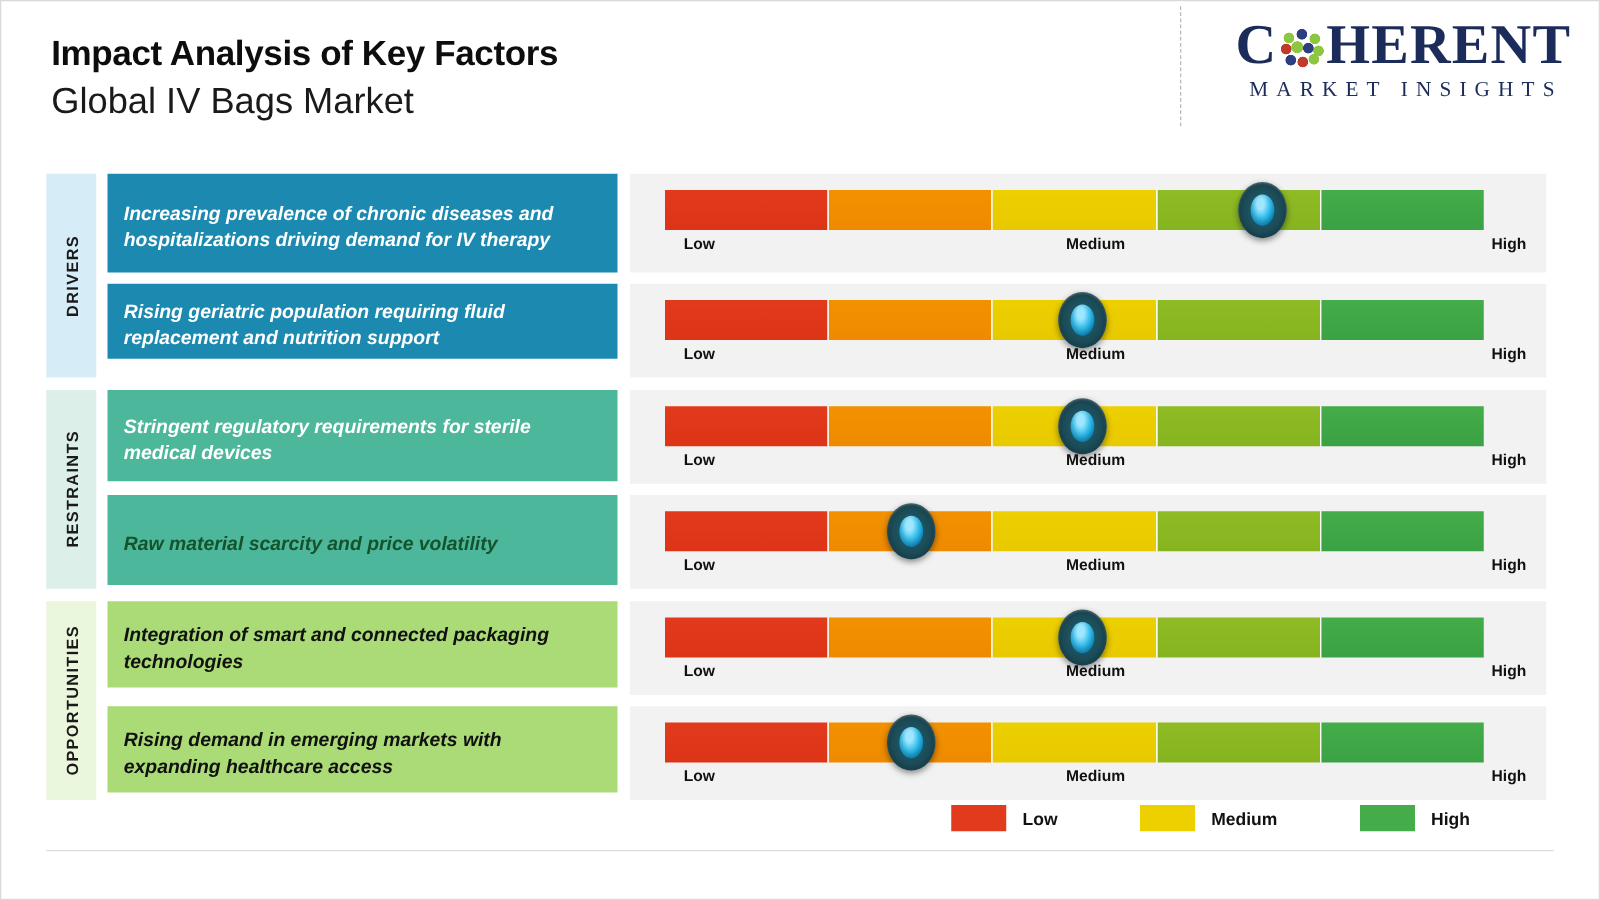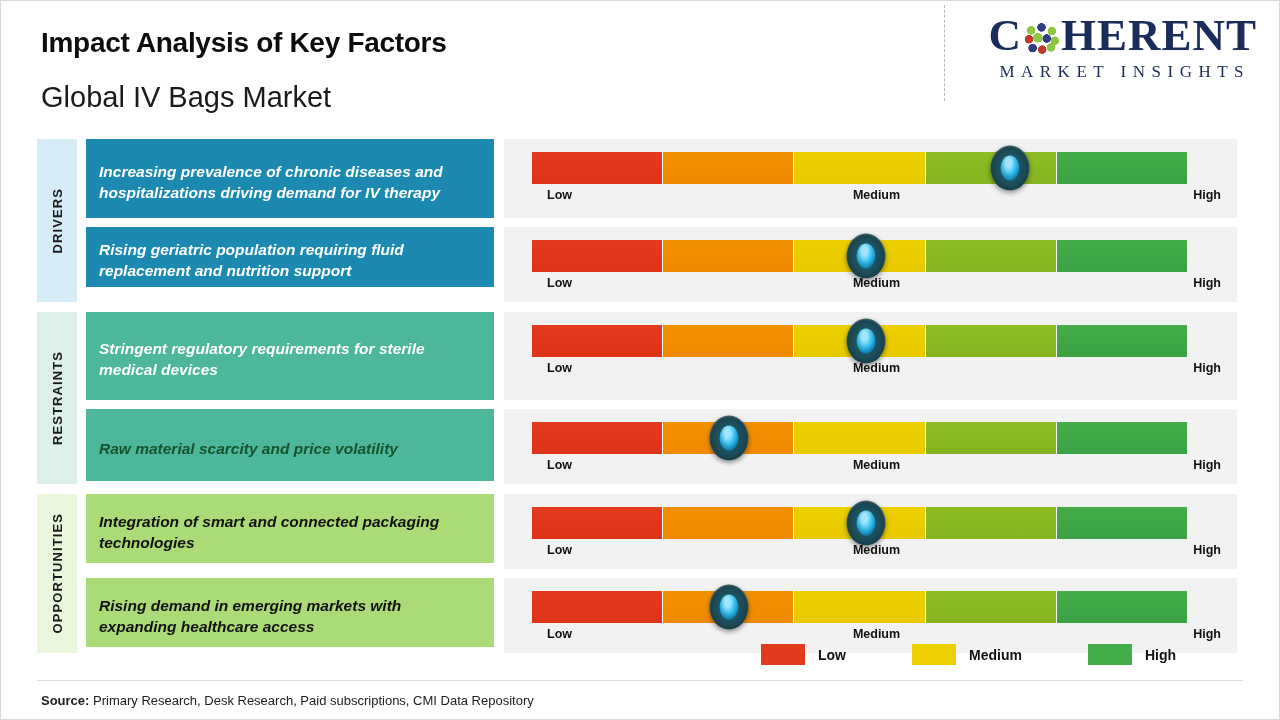--- a/index.html
+++ b/index.html
@@ -19,21 +19,21 @@
   }
 
   
   .header{position:absolute;left:40px;top:26px;}
   .title{
     font-size:28px;font-weight:bold;letter-spacing:-0.3px;
     color:#0d0d0d;line-height:1.15;white-space:nowrap;
   }
   .subtitle{
     font-size:29px;font-weight:normal;color:#1a1a1a;
-    line-height:1.15;margin-top:22px;white-space:nowrap;
+    line-height:1.15;margin-top:6px;white-space:nowrap;
   }
 
   
   .logo-wrap{position:absolute;right:22px;top:12px;text-align:left;}
   .logo-divider{
     position:absolute;left:943px;top:4px;width:0;height:96px;
     border-left:1px dashed #b9b9b9;
   }
   .logo-main{
     display:flex;align-items:center;
@@ -228,21 +228,21 @@
       </div>
     </div>
 
     <div class="section">
       <div class="cat-tab" style="background:#DCEFE9">
         <span class="cat-label">RESTRAINTS</span>
       </div>
       <div class="rows">
 
         <div class="row">
-          <div class="factor" style="background:#4CB79A;color:#fff;height:88px;">Stringent regulatory requirements for sterile medical devices</div>
+          <div class="factor" style="background:#4CB79A;color:#fff;height:73px;">Stringent regulatory requirements for sterile medical devices</div>
           <div class="gauge-cell">
             <div class="bar">
               <div class="seg s1"></div>
               <div class="seg s2"></div>
               <div class="seg s3"></div>
               <div class="seg s4"></div>
               <div class="seg s5"></div>
               <div class="marker" style="left:51%"></div>
             </div>
             <div class="scale">
@@ -333,17 +333,14 @@
       <span class="swatch" style="background:#ECD000"></span>
       <span class="legend-text">Medium</span>
     </div>
     <div class="legend-item">
       <span class="swatch" style="background:#44AC48"></span>
       <span class="legend-text">High</span>
     </div>
   </div>
 
   <div class="footer-rule"></div>
-  <div class="source">
-    <b>Source:</b><span> Primary Research, Desk Research, Paid subscriptions, CMI Data Repository</span>
-  </div>
 
 </div>
 
 </body></html>

